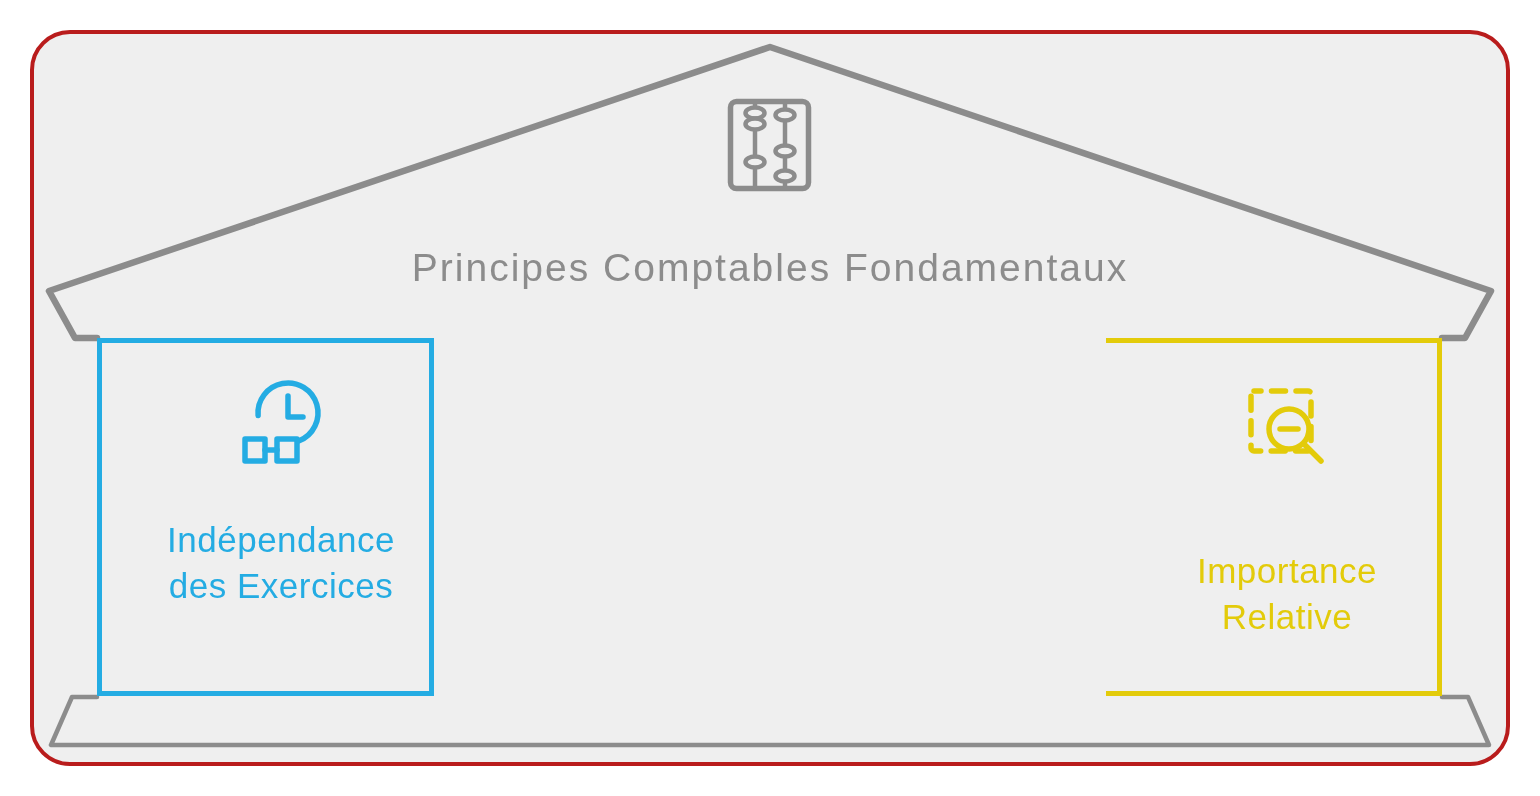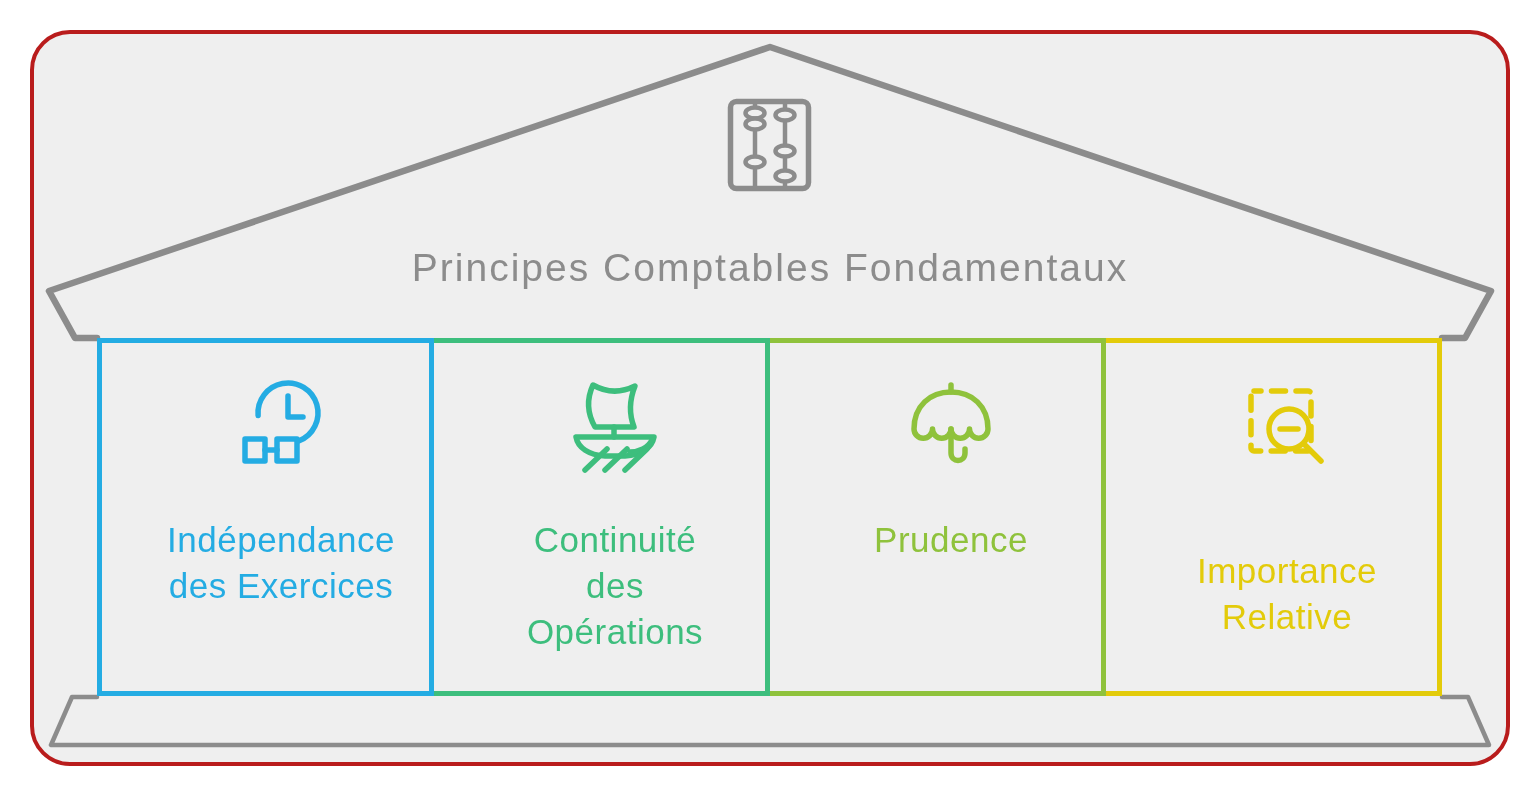--- a/index.html
+++ b/index.html
@@ -103,47 +103,21 @@
         <path d="M27.1 38.6 A30 30 0 1 1 68.2 63.8"></path>
         <path d="M57 19 L57 40 L72 40"></path>
         <rect x="14" y="62" width="20" height="22"></rect>
         <line x1="34" y1="73" x2="46" y2="73"></line>
         <rect x="46" y="62" width="20" height="22"></rect>
       </svg>
       <div class="pillar-label">Indépendance
 des Exercices</div>
     </div>
 
-    <div class="pillar nth" style="left: 400px; width: 336px; color: rgb(61, 190, 125);">
-      <svg class="pillar-icon" viewBox="0 0 100 100" fill="none" stroke="currentColor" stroke-width="5.5" stroke-linecap="round" stroke-linejoin="round">
-        <path d="M30 50 C22 36 22 21 28 8 C42 16 56 16 70 9 C64 24 64 37 69 50 Z"></path>
-        <line x1="49" y1="50" x2="49" y2="60"></line>
-        <path d="M11 60 H89 C87 71 76 78 60 79 H40 C24 78 13 71 11 60 Z"></path>
-        <path d="M87 63 C83 71 74 75 65 75"></path>
-        <line x1="20" y1="93" x2="42" y2="72"></line>
-        <line x1="40" y1="93" x2="62" y2="72"></line>
-        <line x1="60" y1="93" x2="82" y2="72"></line>
-      </svg>
-      <div class="pillar-label">Continuité
-des
-Opérations</div>
-    </div>
 
-    <div class="pillar nth" style="left: 736px; width: 336px; color: rgb(143, 194, 60);">
-      <svg class="pillar-icon" viewBox="0 0 100 100" fill="none" stroke="currentColor" stroke-width="5.5" stroke-linecap="round" stroke-linejoin="round">
-        <line x1="50" y1="8" x2="50" y2="15"></line>
-        <path d="M13 52 C13 29 29 15 50 15 C71 15 87 29 87 52
-                 A9.25 9.25 0 0 1 68.5 52
-                 A9.25 9.25 0 0 1 50 52
-                 A9.25 9.25 0 0 1 31.5 52
-                 A9.25 9.25 0 0 1 13 52 Z"></path>
-        <path d="M50 52 V76 C50 86 64 86 64 76 V72"></path>
-      </svg>
-      <div class="pillar-label">Prudence</div>
-    </div>
 
     <div class="pillar nth" style="left: 1072px; width: 336px; color: rgb(227, 203, 10); gap: 31px;">
       <svg class="pillar-icon" viewBox="0 0 100 100" fill="none" stroke="currentColor" stroke-width="5.5" stroke-linecap="round" stroke-linejoin="round">
         <rect x="14" y="14" width="60" height="60" rx="3" stroke-dasharray="14 10.5" stroke-dashoffset="7"></rect>
         <circle cx="52" cy="52" r="20"></circle>
         <line x1="43" y1="52" x2="61" y2="52"></line>
         <line x1="67" y1="67" x2="84" y2="84"></line>
       </svg>
       <div class="pillar-label">Importance
 Relative</div>

